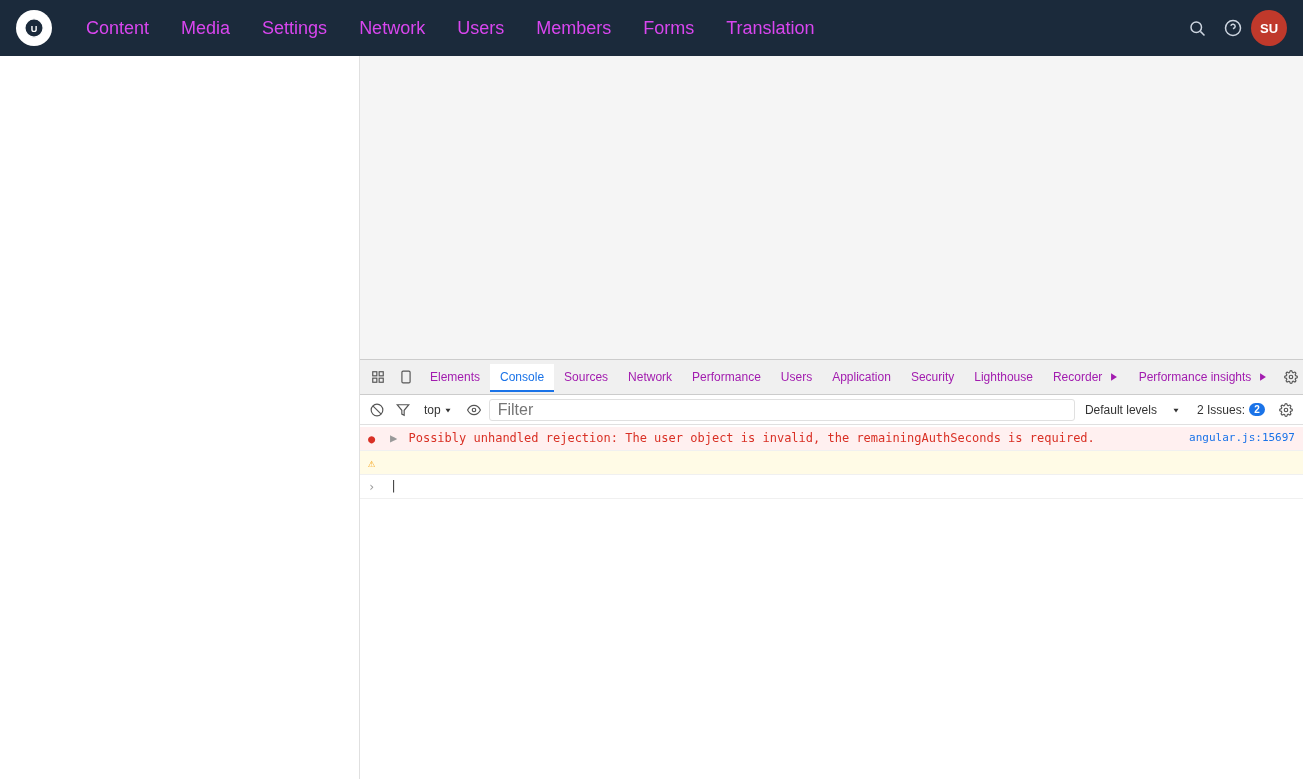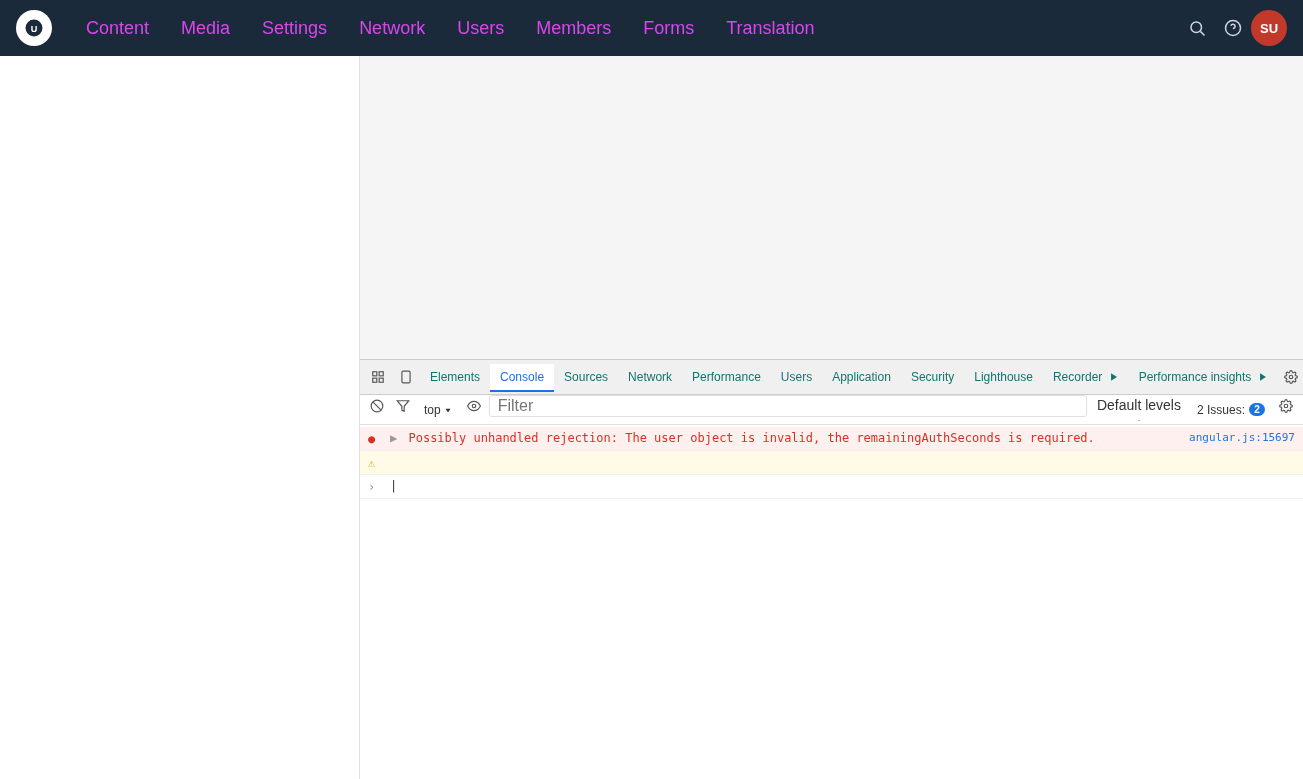--- a/index.html
+++ b/index.html
@@ -113,21 +113,21 @@
       display: flex;
       align-items: center;
       justify-content: center;
       cursor: pointer;
       color: #555;
       font-size: 14px;
       flex-shrink: 0;
     }
     .devtools-tab {
       font-size: 12px;
-      color: #0f766e;
+      color: #a21caf;
       padding: 6px 10px;
       cursor: pointer;
       white-space: nowrap;
       border-bottom: 2px solid transparent;
       margin-bottom: -1px;
     }
     .devtools-tab.active {
       color: #1a73e8;
       border-bottom: 2px solid #1a73e8;
       background: #fff;
@@ -145,20 +145,21 @@
       cursor: pointer;
       color: #555;
       width: 26px;
       height: 26px;
       border-radius: 3px;
     }
 
     
     .devtools-toolbar {
       display: flex;
+      align-items: center;
       background: #fff;
       border-bottom: 1px solid #e0e0e0;
       height: 30px;
       padding: 0 6px;
       gap: 4px;
     }
     .toolbar-btn {
       display: flex;
       align-items: center;
       justify-content: center;
@@ -186,28 +187,27 @@
       height: 22px;
       padding: 0 8px;
       font-size: 16px;
       color: #333;
       outline: none;
       background: #fff;
     }
     .default-levels {
       display: flex;
       align-items: center;
-      font-size: 14px;
+      font-size: 12px;
       color: #333;
       cursor: pointer;
       padding: 2px 6px;
       border-radius: 3px;
-      gap: 6px;
+      gap: 14px;
       margin-left: auto;
-      flex-direction: column;
     }
     .issues-badge {
       display: flex;
       align-items: center;
       gap: 4px;
       font-size: 12px;
       color: #333;
       cursor: pointer;
       padding: 2px 6px;
       border-radius: 3px;

